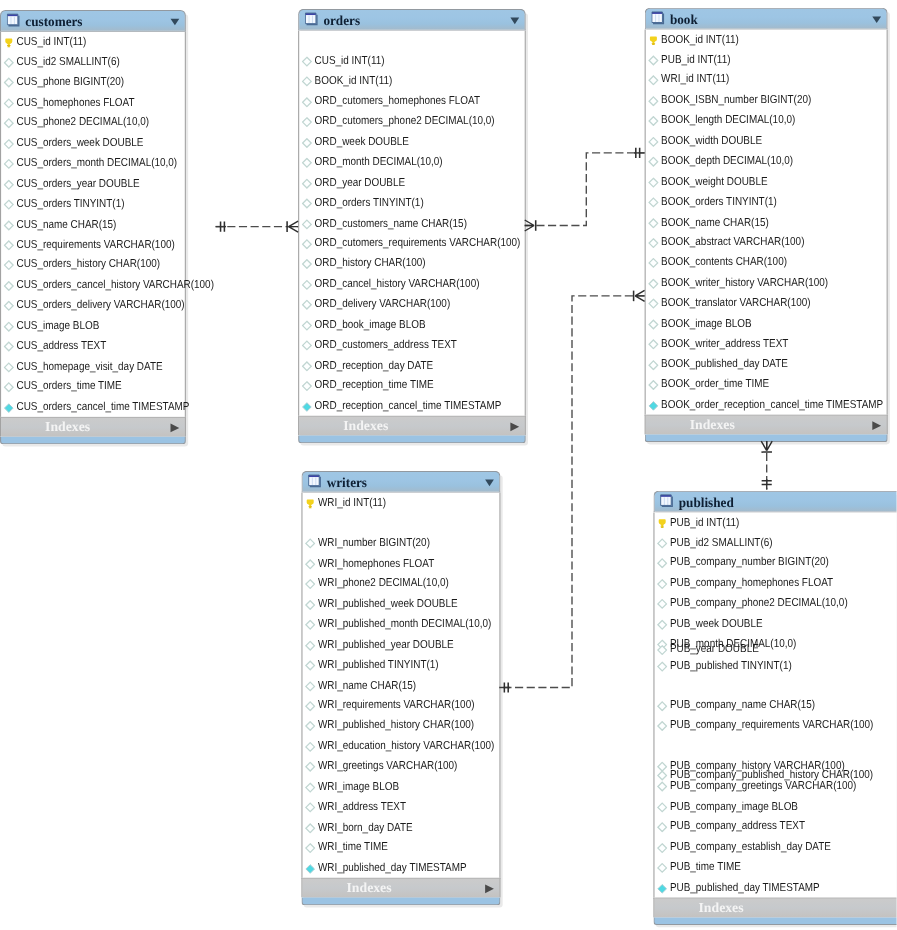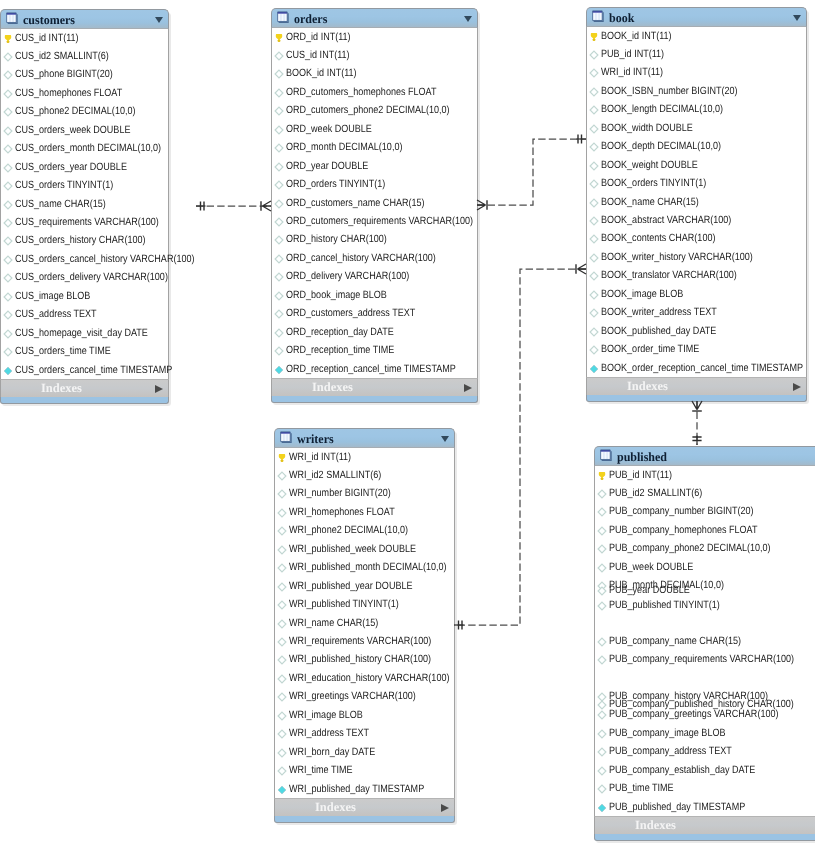--- a/index.html
+++ b/index.html
@@ -191,26 +191,20 @@
 <div class="tbl" style="left:271px;top:7.5px;width:207px;">
 <div class="tbl-shadow"></div>
 <div class="tbl-hdr">
 <svg class="tbl-ico">
           <use href="#ic-table"></use>
         </svg>
 <span class="tbl-hdr-title">orders</span>
 <span class="tbl-caret"></span>
 </div>
 <div class="tbl-body" style="height:350.55px;">
-<div class="col" style="top:0.00px;">
-          <svg class="col-ico">
-            <use href="#ic-pk"></use>
-          </svg>
-          <span class="col-txt">ORD_id INT(11)</span>
-        </div>
 <div class="col" style="top:18.45px;">
           <svg class="col-ico">
             <use href="#ic-col"></use>
           </svg>
           <span class="col-txt">CUS_id INT(11)</span>
         </div>
 <div class="col" style="top:36.90px;">
           <svg class="col-ico">
             <use href="#ic-col"></use>
           </svg>
@@ -458,26 +452,20 @@
         </svg>
 <span class="tbl-hdr-title">writers</span>
 <span class="tbl-caret"></span>
 </div>
 <div class="tbl-body" style="height:350.55px;">
 <div class="col" style="top:0.00px;">
           <svg class="col-ico">
             <use href="#ic-pk"></use>
           </svg>
           <span class="col-txt">WRI_id INT(11)</span>
-        </div>
-<div class="col" style="top:18.45px;">
-          <svg class="col-ico">
-            <use href="#ic-col"></use>
-          </svg>
-          <span class="col-txt">WRI_id2 SMALLINT(6)</span>
         </div>
 <div class="col" style="top:36.90px;">
           <svg class="col-ico">
             <use href="#ic-col"></use>
           </svg>
           <span class="col-txt">WRI_number BIGINT(20)</span>
         </div>
 <div class="col" style="top:55.35px;">
           <svg class="col-ico">
             <use href="#ic-col"></use>

